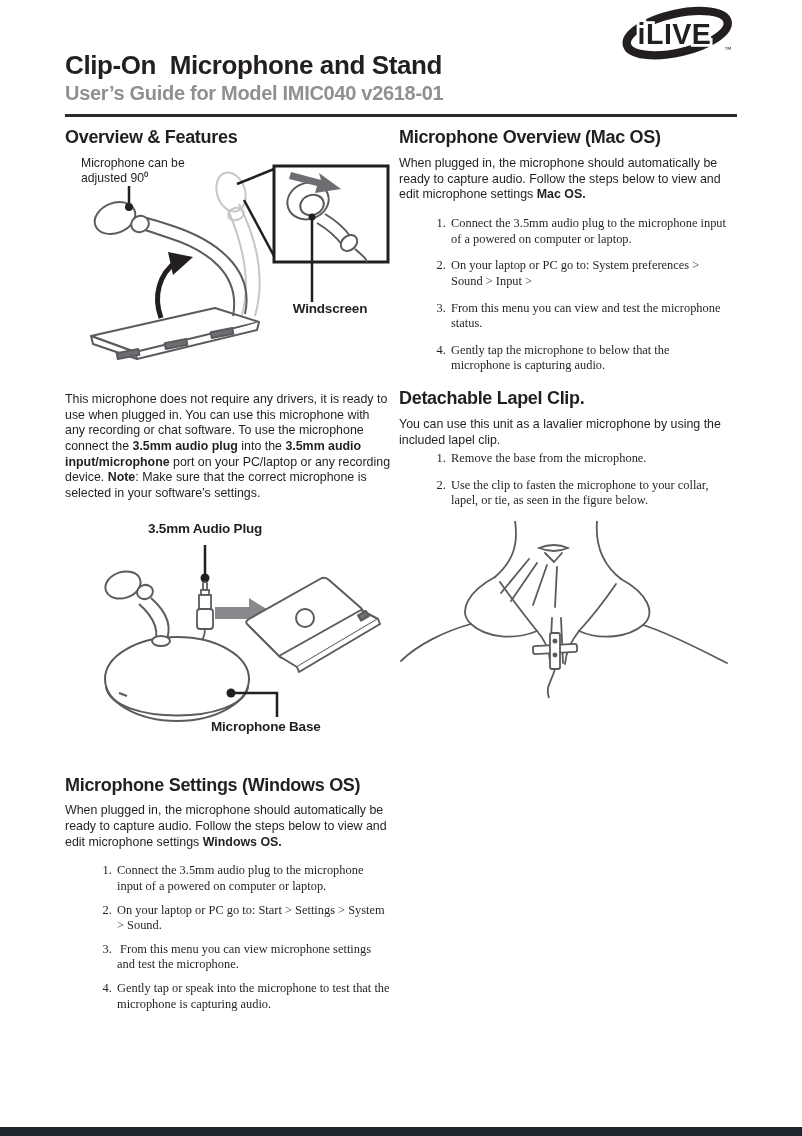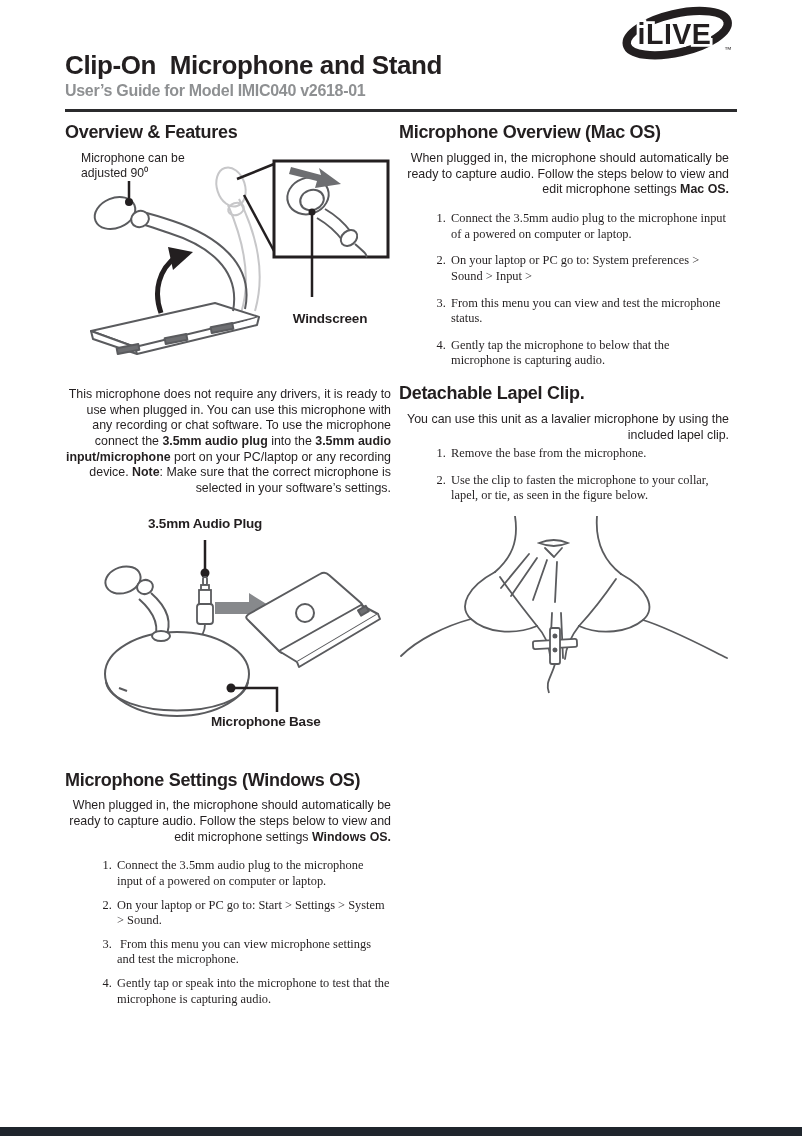--- a/index.html
+++ b/index.html
@@ -16,37 +16,37 @@
   }
   [data-bind] { white-space: pre-wrap; }
 
   
   .header { position: relative; padding: 52px 65px 0 65px; }
   .title {
     font-size: 26px; font-weight: bold; letter-spacing: -0.4px;
     color: #231f20; line-height: 1.05;
   }
   .subtitle {
-    font-size: 16px; font-weight: bold; letter-spacing: -0.3px;
+    font-size: 20px; font-weight: bold; letter-spacing: -0.3px;
     color: #8e9092; margin-top: 3px;
   }
   .logo { position: absolute; top: 2px; right: 62px; width: 120px; height: 64px; }
   .rule { margin: 9px 65px 0 65px; border-top: 3px solid #2b2b2d; }
 
   
   .columns { display: flex; gap: 8px; padding: 11px 65px 0 65px; }
   .col-left  { width: 326px; flex: none; }
   .col-right { width: 330px; flex: none; }
 
   h2 {
     font-size: 18px; font-weight: bold; letter-spacing: -0.3px;
     color: #231f20; margin: 0 0 9px 0; line-height: 1.05;
   }
   .h2-later { margin-top: 15px; }
-  .body-text { font-size: 12.4px; line-height: 1.26; color: #231f20; text-align: right; }
+  .body-text { font-size: 12.4px; line-height: 1.26; color: #231f20; }
   .bold { font-weight: bold; }
 
   ol.steps {
     margin: 13px 0 0 0; padding-left: 50px;
     font-size: 12.4px; line-height: 1.26; color: #231f20; font-family: Liberation Serif, serif;
   }
   ol.steps li { margin-bottom: 8px; padding-left: 2px; }
   ol.steps.tight { margin-top: 3px; }
   ol.steps.roomy li { margin-bottom: 11px; }
 
@@ -138,21 +138,21 @@
             <path d="M 260,58 C 272,65 280,73 286,81" fill="none"></path>
             <path d="M 252,67 C 264,74 272,82 278,90" fill="none"></path>
             <ellipse cx="284" cy="87" rx="9" ry="7" transform="rotate(-40 284 87)"></ellipse>
             <path d="M 290,93 C 298,100 303,104 301,106" fill="none"></path>
           </g>
           <polygon points="226,16 256,24 254,17 276,33 250,37 252,30 224,23" fill="#6d6e71"></polygon>
           <circle cx="247" cy="61" r="3.5" fill="#231f20"></circle>
           <line x1="247" y1="61" x2="247" y2="146" stroke="#231f20" stroke-width="2.5"></line>
         </svg>
         <div class="fig-note" style="left:16px; top:0; width:120px;" data-bind="overview.adjust_note">Microphone can be adjusted 90⁰</div>
-        <div class="fig-label" style="left:210px; top:160px; width:110px; text-align:center;" data-bind="overview.windscreen_label">Windscreen</div>
+        <div class="fig-label" style="left:210px; top:145px; width:110px; text-align:center;" data-bind="overview.windscreen_label">Windscreen</div>
       </div>
 
       <p class="body-text"><span data-bind="using.p.0">This microphone does not require any drivers, it is ready to use when plugged in. You can use this microphone with any recording or chat software. To use the microphone connect the </span><span class="bold" data-bind="using.p.1">3.5mm audio plug</span><span data-bind="using.p.2"> into the </span><span class="bold" data-bind="using.p.3">3.5mm audio input/microphone</span><span data-bind="using.p.4"> port on your PC/laptop or any recording device. </span><span class="bold" data-bind="using.p.5">Note</span><span data-bind="using.p.6">: Make sure that the correct microphone is selected in your software’s settings.</span></p>
 
       <div class="fig fig-2">
         <svg width="326" height="242" viewBox="0 0 326 242">
 
           <line x1="140" y1="26" x2="140" y2="55" stroke="#231f20" stroke-width="2.5"></line>
           <circle cx="140" cy="59" r="4.5" fill="#231f20"></circle>
 

